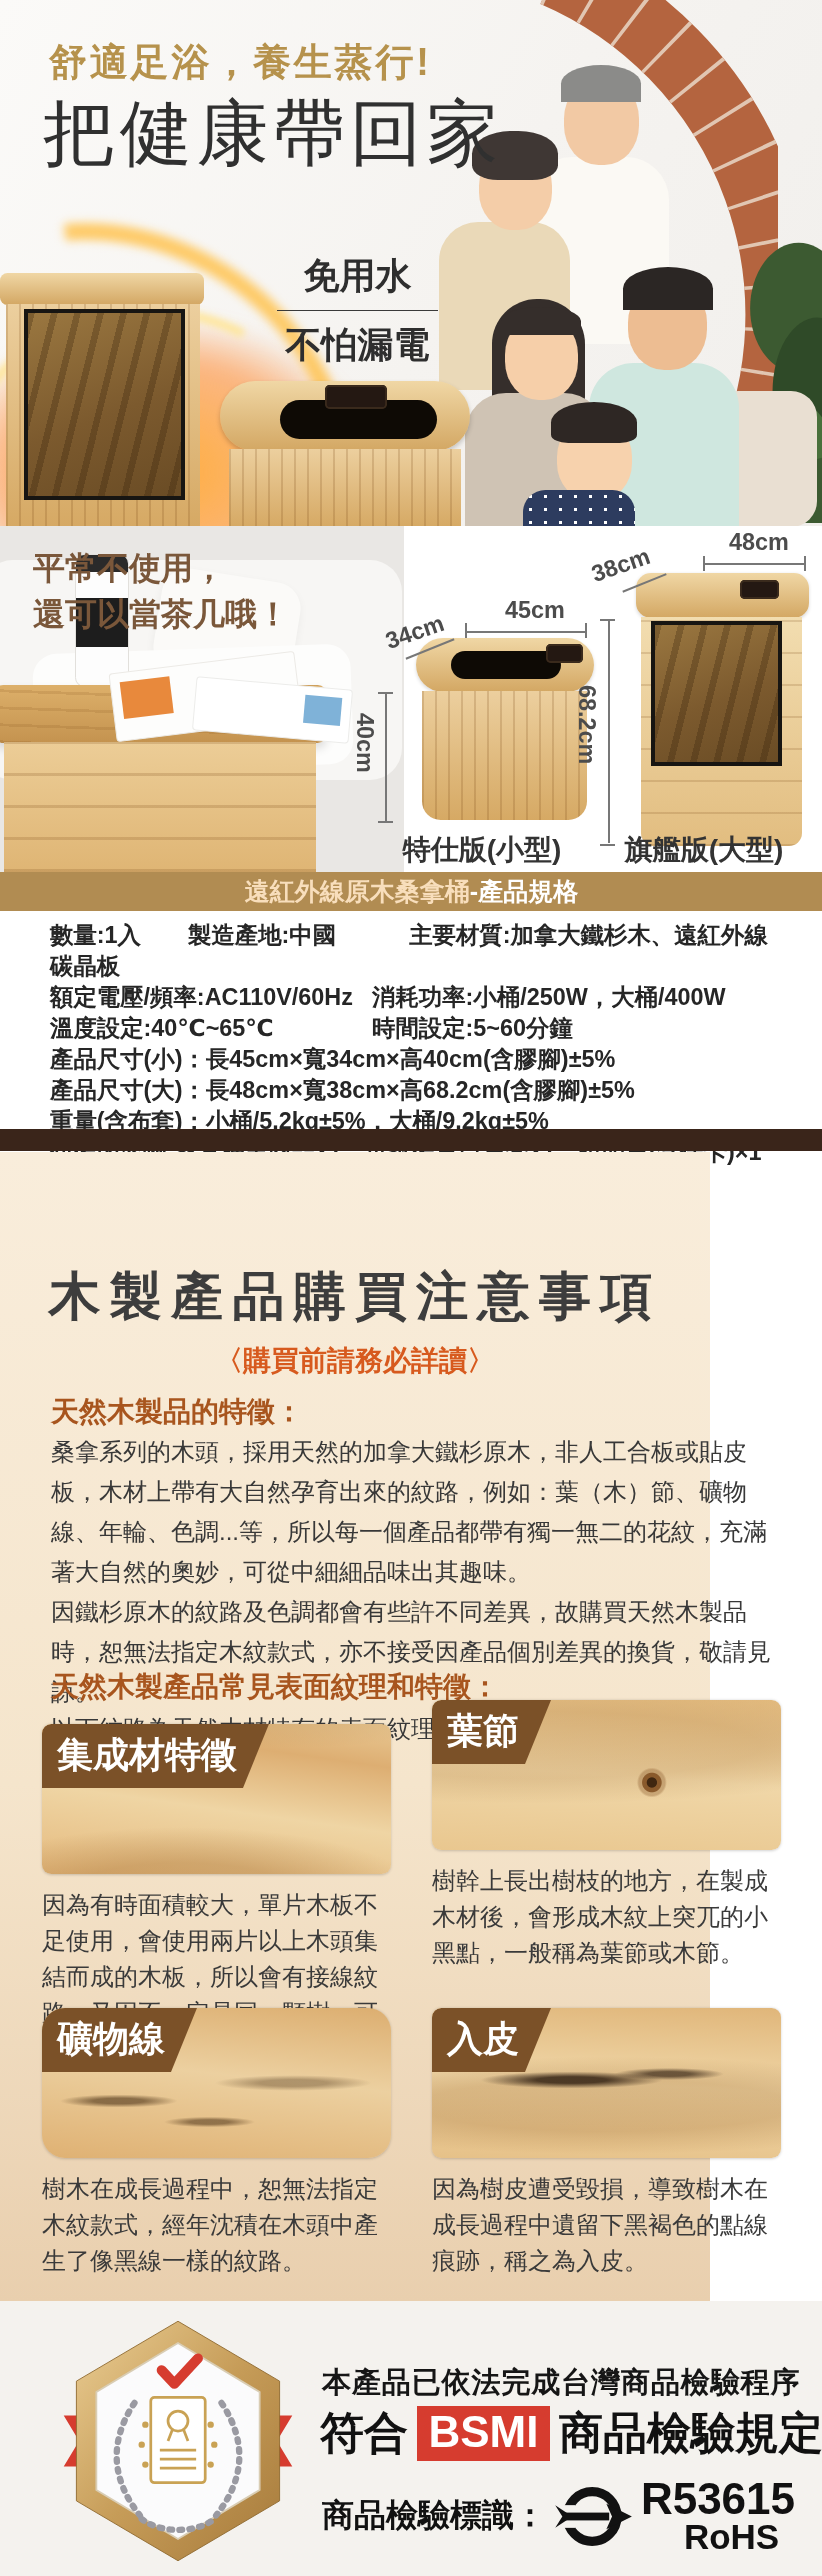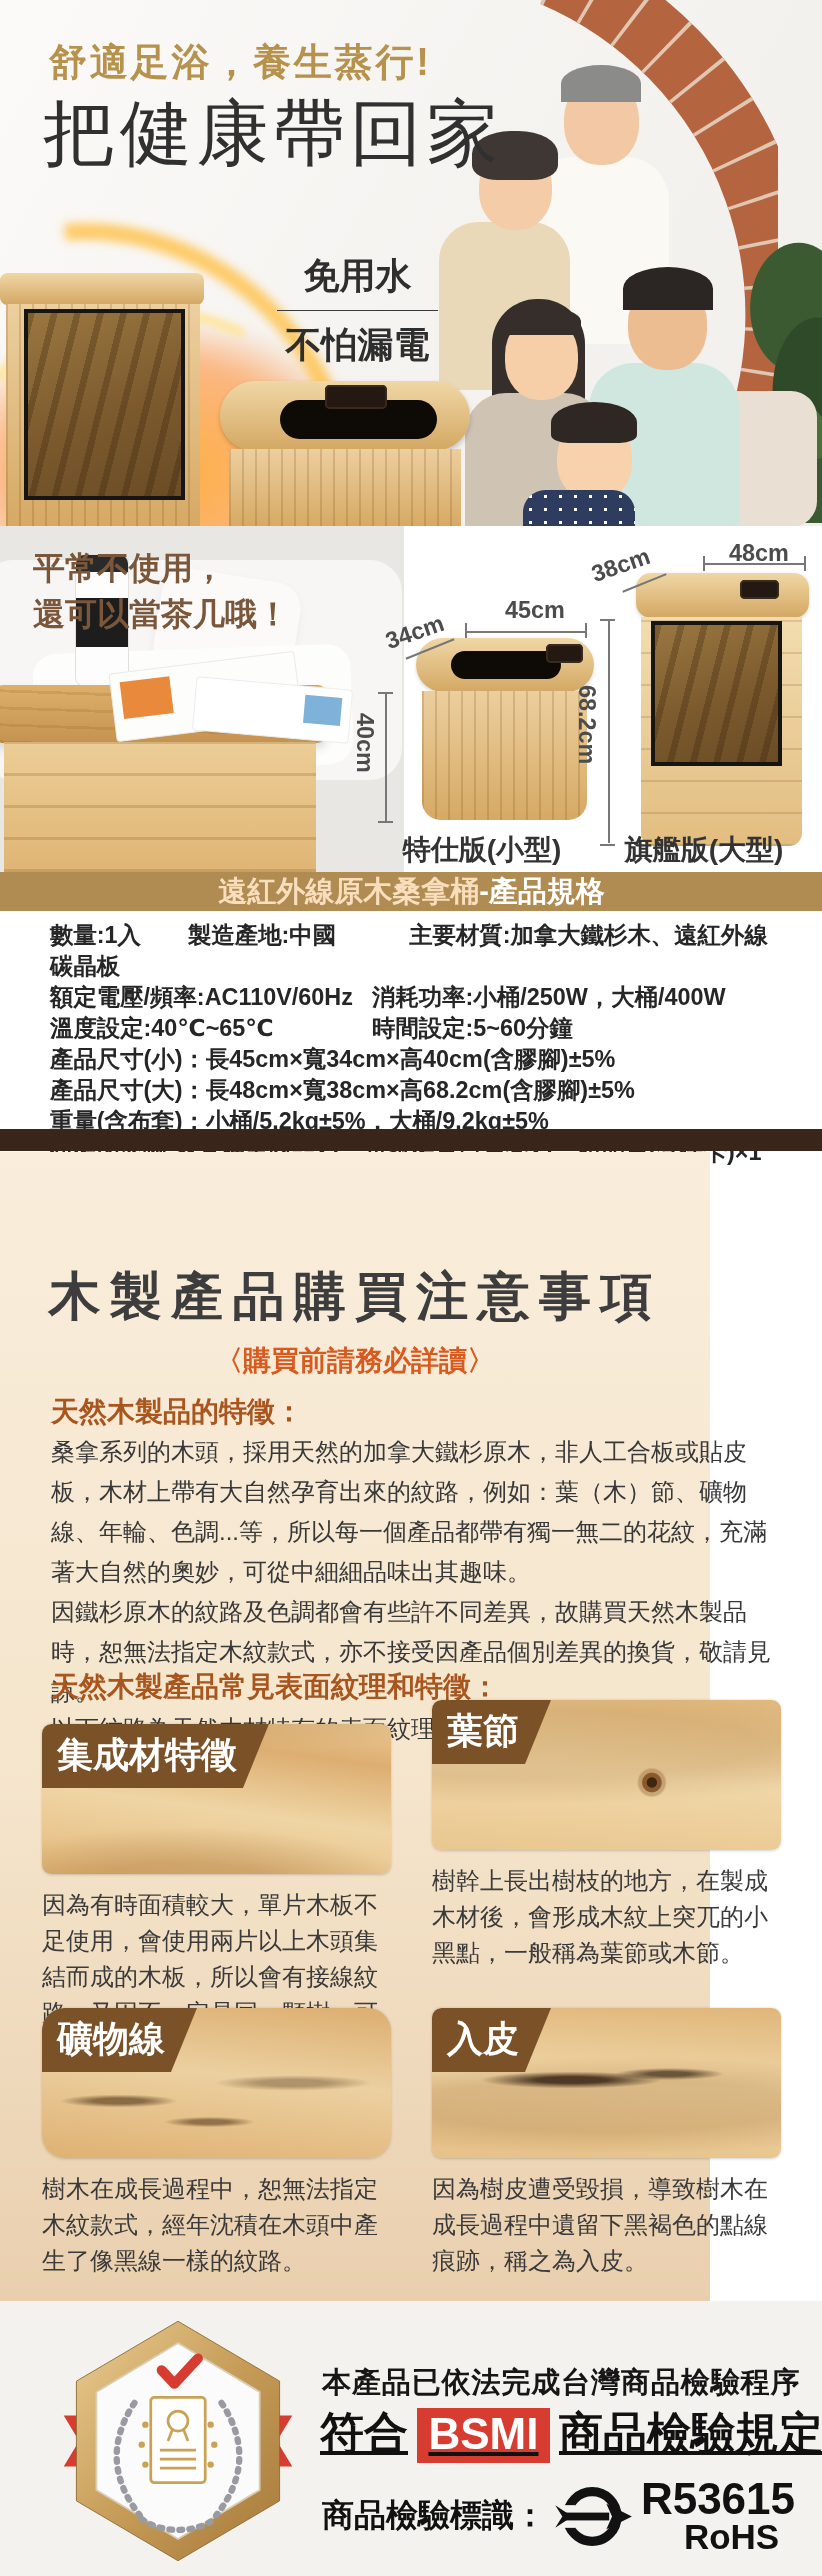--- a/index.html
+++ b/index.html
@@ -70,21 +70,21 @@
 
   .dim{position:absolute;color:#4c4c4c;font-size:23.4px;font-weight:600;z-index:4;white-space:nowrap;}
   .rot-l{transform:rotate(-19deg);}
   .rot-d{transform:rotate(90deg);transform-origin:left top;}
   .mline{position:absolute;background:#777;z-index:3;}
   .tick{position:absolute;background:#777;z-index:3;}
   .ver-label{position:absolute;font-size:28px;font-weight:700;color:#333;text-align:center;z-index:4;}
 
   
   .spec-banner{position:absolute;left:0;top:872px;width:823px;height:39px;background:#b18c52;
-               display:flex;align-items:center;justify-content:center;font-size:29px;font-weight:800;}
+               display:flex;align-items:center;justify-content:center;font-size:25px;font-weight:800;}
   .spec-banner .t1{color:#f8debc;}
   .spec-banner .t2{color:#ffffff;}
 
   
   .sec-specs{position:absolute;left:0;top:911px;width:823px;height:218px;background:#fff;
              padding:9.3px 45px 0 50px;font-size:23.4px;font-weight:600;color:#262626;line-height:31px;}
   .sec-specs .colA{display:inline-block;min-width:322px;}
   .sec-specs .gap1{display:inline-block;min-width:206px;}
   .dark-bar{position:absolute;left:0;top:1129px;width:823px;height:22.4px;background:#3a251a;}
 
@@ -119,21 +119,21 @@
       radial-gradient(ellipse 140px 13px at 40% 48%,rgba(30,15,5,.75) 25%,transparent 65%),
       radial-gradient(ellipse 84px 9.3px at 68% 44%,rgba(30,15,5,.6) 25%,transparent 65%),
       radial-gradient(ellipse 467px 65px at 50% 65%,rgba(150,95,35,.25) 40%,transparent 75%),
       linear-gradient(3deg,#e6c188,#f0d7a8 50%,#e0b67a);}
 
   
   .sec-cert{position:absolute;left:0;top:2301px;width:823px;height:275px;background:#f4f2ee;}
   .badge{position:absolute;left:49px;top:13px;width:258px;height:254px;}
   .cert-line1{position:absolute;left:322px;top:62px;font-size:29px;font-weight:800;color:#161616;letter-spacing:0.9px;}
   .cert-line2{position:absolute;left:320px;top:103px;font-size:44px;font-weight:900;color:#111;
-              display:flex;align-items:flex-end;text-decoration:underline;}
+              display:flex;align-items:center;}
   .bsmi-chip{background:#d63c2f;color:#fff;padding:0.9px 11.2px 3.7px;margin:0 9.3px;}
   .cert-line3{position:absolute;left:322px;top:176px;display:flex;align-items:flex-start;}
   .cert-line3 .lbl{font-size:32px;font-weight:800;color:#111;margin-top:17px;}
   .bsmi-logo{width:80px;height:71px;margin:3.7px 5.6px 0 9.3px;}
   .cert-num{font-size:44px;font-weight:800;color:#111;line-height:43px;}
   .cert-rohs{font-size:35px;font-weight:800;color:#111;margin-left:43px;line-height:34px;}
 </style>
 </head>
 <body>
 
@@ -240,21 +240,21 @@
       <div class="abs panel" style="left:740px;top:54px;width:39px;height:18.7px;"></div>
       <div class="abs planks-h" style="left:641px;top:91px;width:161px;height:229px;border-radius:0 0 13px 13px;"></div>
       <div class="abs cloth" style="left:651px;top:95px;width:131px;height:145px;"></div>
       <div class="mline" style="left:703px;top:37px;width:103px;height:1.9px;"></div>
       <div class="tick" style="left:703px;top:30px;width:1.9px;height:15px;"></div>
       <div class="tick" style="left:804px;top:30px;width:1.9px;height:15px;"></div>
       <div class="mline" style="left:621px;top:56px;width:47px;height:1.9px;transform:rotate(-22deg);"></div>
       <div class="mline" style="left:608px;top:93px;width:1.9px;height:224px;"></div>
       <div class="tick" style="left:600px;top:93px;width:15px;height:1.9px;"></div>
       <div class="tick" style="left:600px;top:318px;width:15px;height:1.9px;"></div>
-      <div class="dim" style="left:729px;top:14px;text-align:center;">48cm</div>
+      <div class="dim" style="left:729px;top:3px;text-align:center;">48cm</div>
       <div class="dim rot-l" style="left:591px;top:26px;">38cm</div>
       <div class="dim rot-d" style="left:600px;top:159px;">68.2cm</div>
       <div class="ver-label" style="left:606px;top:305px;width:196px;">旗艦版(大型)</div>
     </div>
   </div>
 
   <div class="spec-banner">
     <span class="t1">遠紅外線原木桑拿桶</span>
       <span class="t2">-產品規格</span>
   </div>

